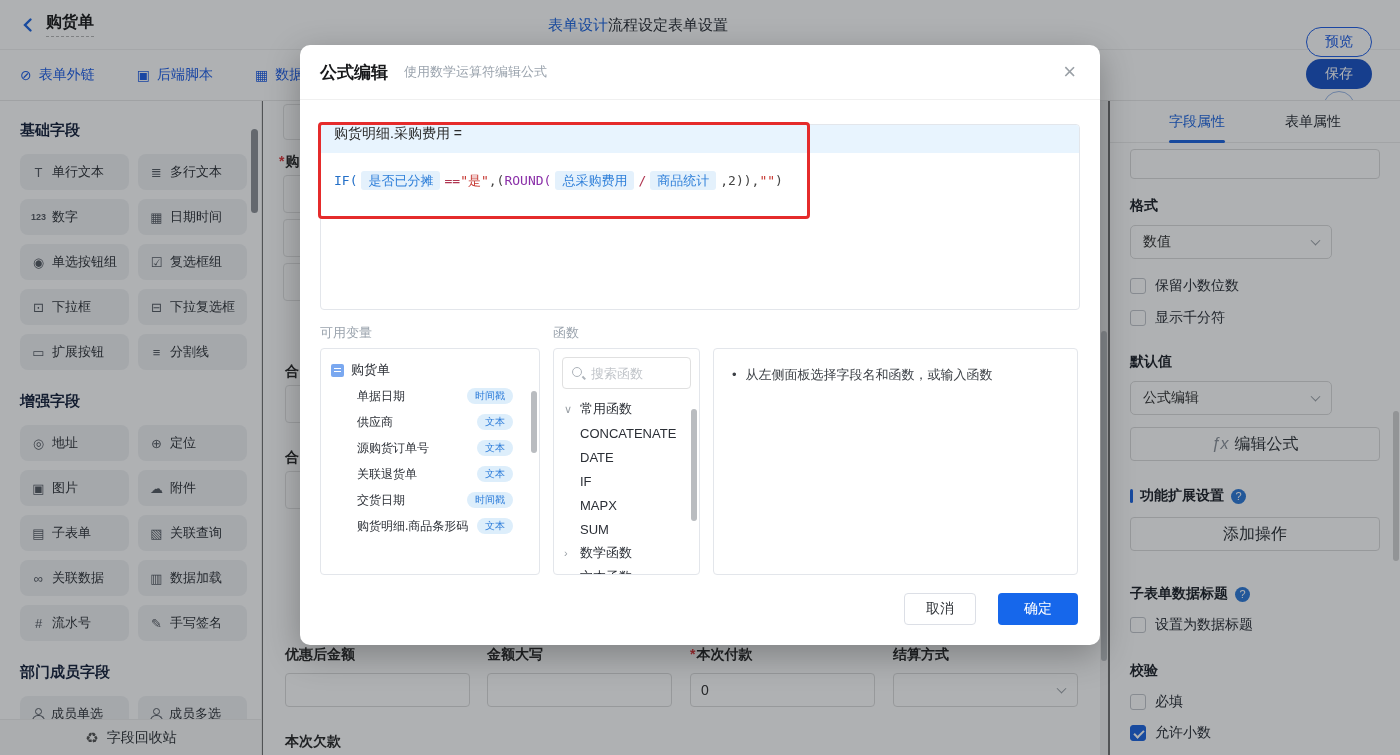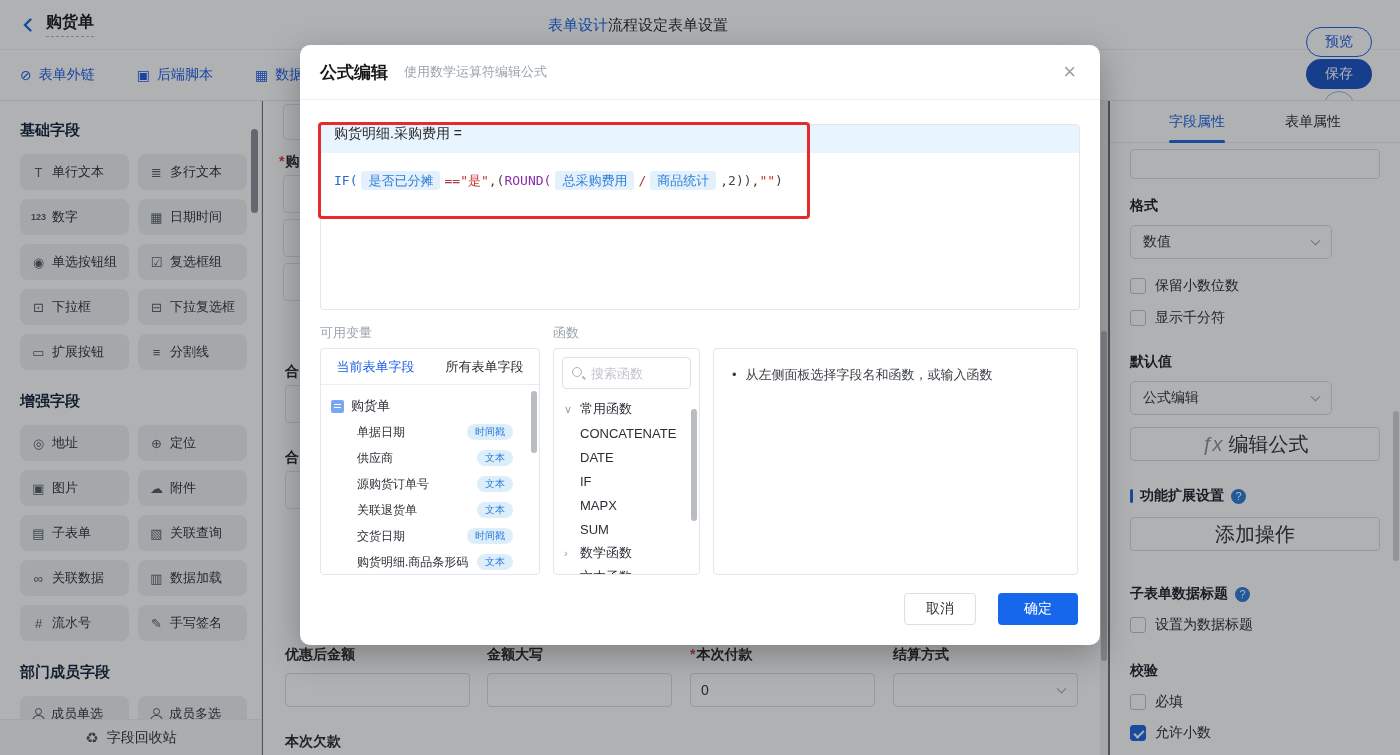--- a/index.html
+++ b/index.html
@@ -62,21 +62,21 @@
   
   .rpanel { position:absolute; left:1110px; top:101px; width:290px; height:654px; background:#fff; overflow:hidden; }
   .rtabs { height:42px; display:flex; align-items:center; justify-content:center; gap:60px; border-bottom:1px solid #ececec; }
   .rtab { font-size:14px; color:#2b2f36; cursor:pointer; position:relative; height:42px; display:flex; align-items:center; }
   .rtab.active { color:#1f66e0; }
   .rtab.active::after { content:""; position:absolute; left:0; right:0; bottom:0; height:3px; background:#1f66e0; border-radius:2px; }
   .rbody { padding:0 20px; position:relative; }
   .rinput { width:250px; height:30px; border:1px solid #dcdcdc; border-radius:4px; margin-top:6px; }
   .rlabel { font-size:14px; font-weight:bold; color:#1f232a; }
   .rselect { position:relative; width:202px; height:34px; border:1px solid #dcdcdc; border-radius:5px; display:flex; align-items:center; padding:0 12px; font-size:14px; color:#333; cursor:pointer; background:#fff; }
-  .rbtn { width:250px; height:34px; border:1px solid #dcdcdc; border-radius:4px; background:#fff; font-size:20px; color:#2f3338; cursor:pointer; display:flex; align-items:center; justify-content:center; gap:6px; font-family:inherit; }
+  .rbtn { width:250px; height:34px; border:1px solid #dcdcdc; border-radius:4px; background:#fff; font-size:16px; color:#2f3338; cursor:pointer; display:flex; align-items:center; justify-content:center; gap:6px; font-family:inherit; }
   .cbrow { display:flex; align-items:center; gap:9px; cursor:pointer; }
   .cbx { width:16px; height:16px; border:1px solid #c3c7cc; border-radius:3px; background:#fff; position:relative; flex:none; }
   .cbx.on { background:#1f66e0; border-color:#1f66e0; }
   .cbx.on::after { content:""; position:absolute; left:3px; top:4px; width:8px; height:4px; border-left:2px solid #fff; border-bottom:2px solid #fff; transform:rotate(-45deg); }
   .cblab { font-size:14px; color:#2b2f36; }
   .sec-head { display:flex; align-items:center; gap:7px; }
   .blue-bar { width:3px; height:14px; background:#1f66e0; border-radius:2px; }
   .help { width:15px; height:15px; border-radius:50%; background:#2f7bd9; color:#fff; font-size:11px; display:inline-flex; align-items:center; justify-content:center; cursor:pointer; }
   .rp-thumb { position:absolute; right:1px; top:310px; width:6px; height:150px; background:#d4d4d4; border-radius:3px; }
 
@@ -405,24 +405,20 @@
         <span>购货明细.采购费用 =</span>
       </div>
       <div class="ed-line2"><span class="tk-kw">IF(</span><span class="tk-chip">是否已分摊</span><span class="tk-op">==</span><span class="tk-str">"是"</span><span class="tk-pl">,(</span><span class="tk-fn">ROUND(</span><span class="tk-chip">总采购费用</span><span class="tk-op">/</span><span class="tk-chip">商品统计</span><span class="tk-pl">,2))</span><span class="tk-pl">,</span><span class="tk-str">""</span><span class="tk-pl">)</span></div>
     </div>
     <div class="red-anno"></div>
 
     <span class="m-caption" style="left:20px; top:279px;">可用变量</span>
     <span class="m-caption" style="left:253px; top:279px;">函数</span>
 
     <div class="panel vars">
-      <div class="vtabs">
-        <span class="vtab active">当前表单字段</span>
-        <span class="vtab">所有表单字段</span>
-      </div>
       <div class="vtree">
         <div class="vroot">
           <span class="doc-ic"></span>
           <span>购货单</span>
         </div>
         <div class="vrow">
             <span class="vname">单据日期</span>
             <span class="vbadge">时间戳</span>
           </div>
         <div class="vrow">

